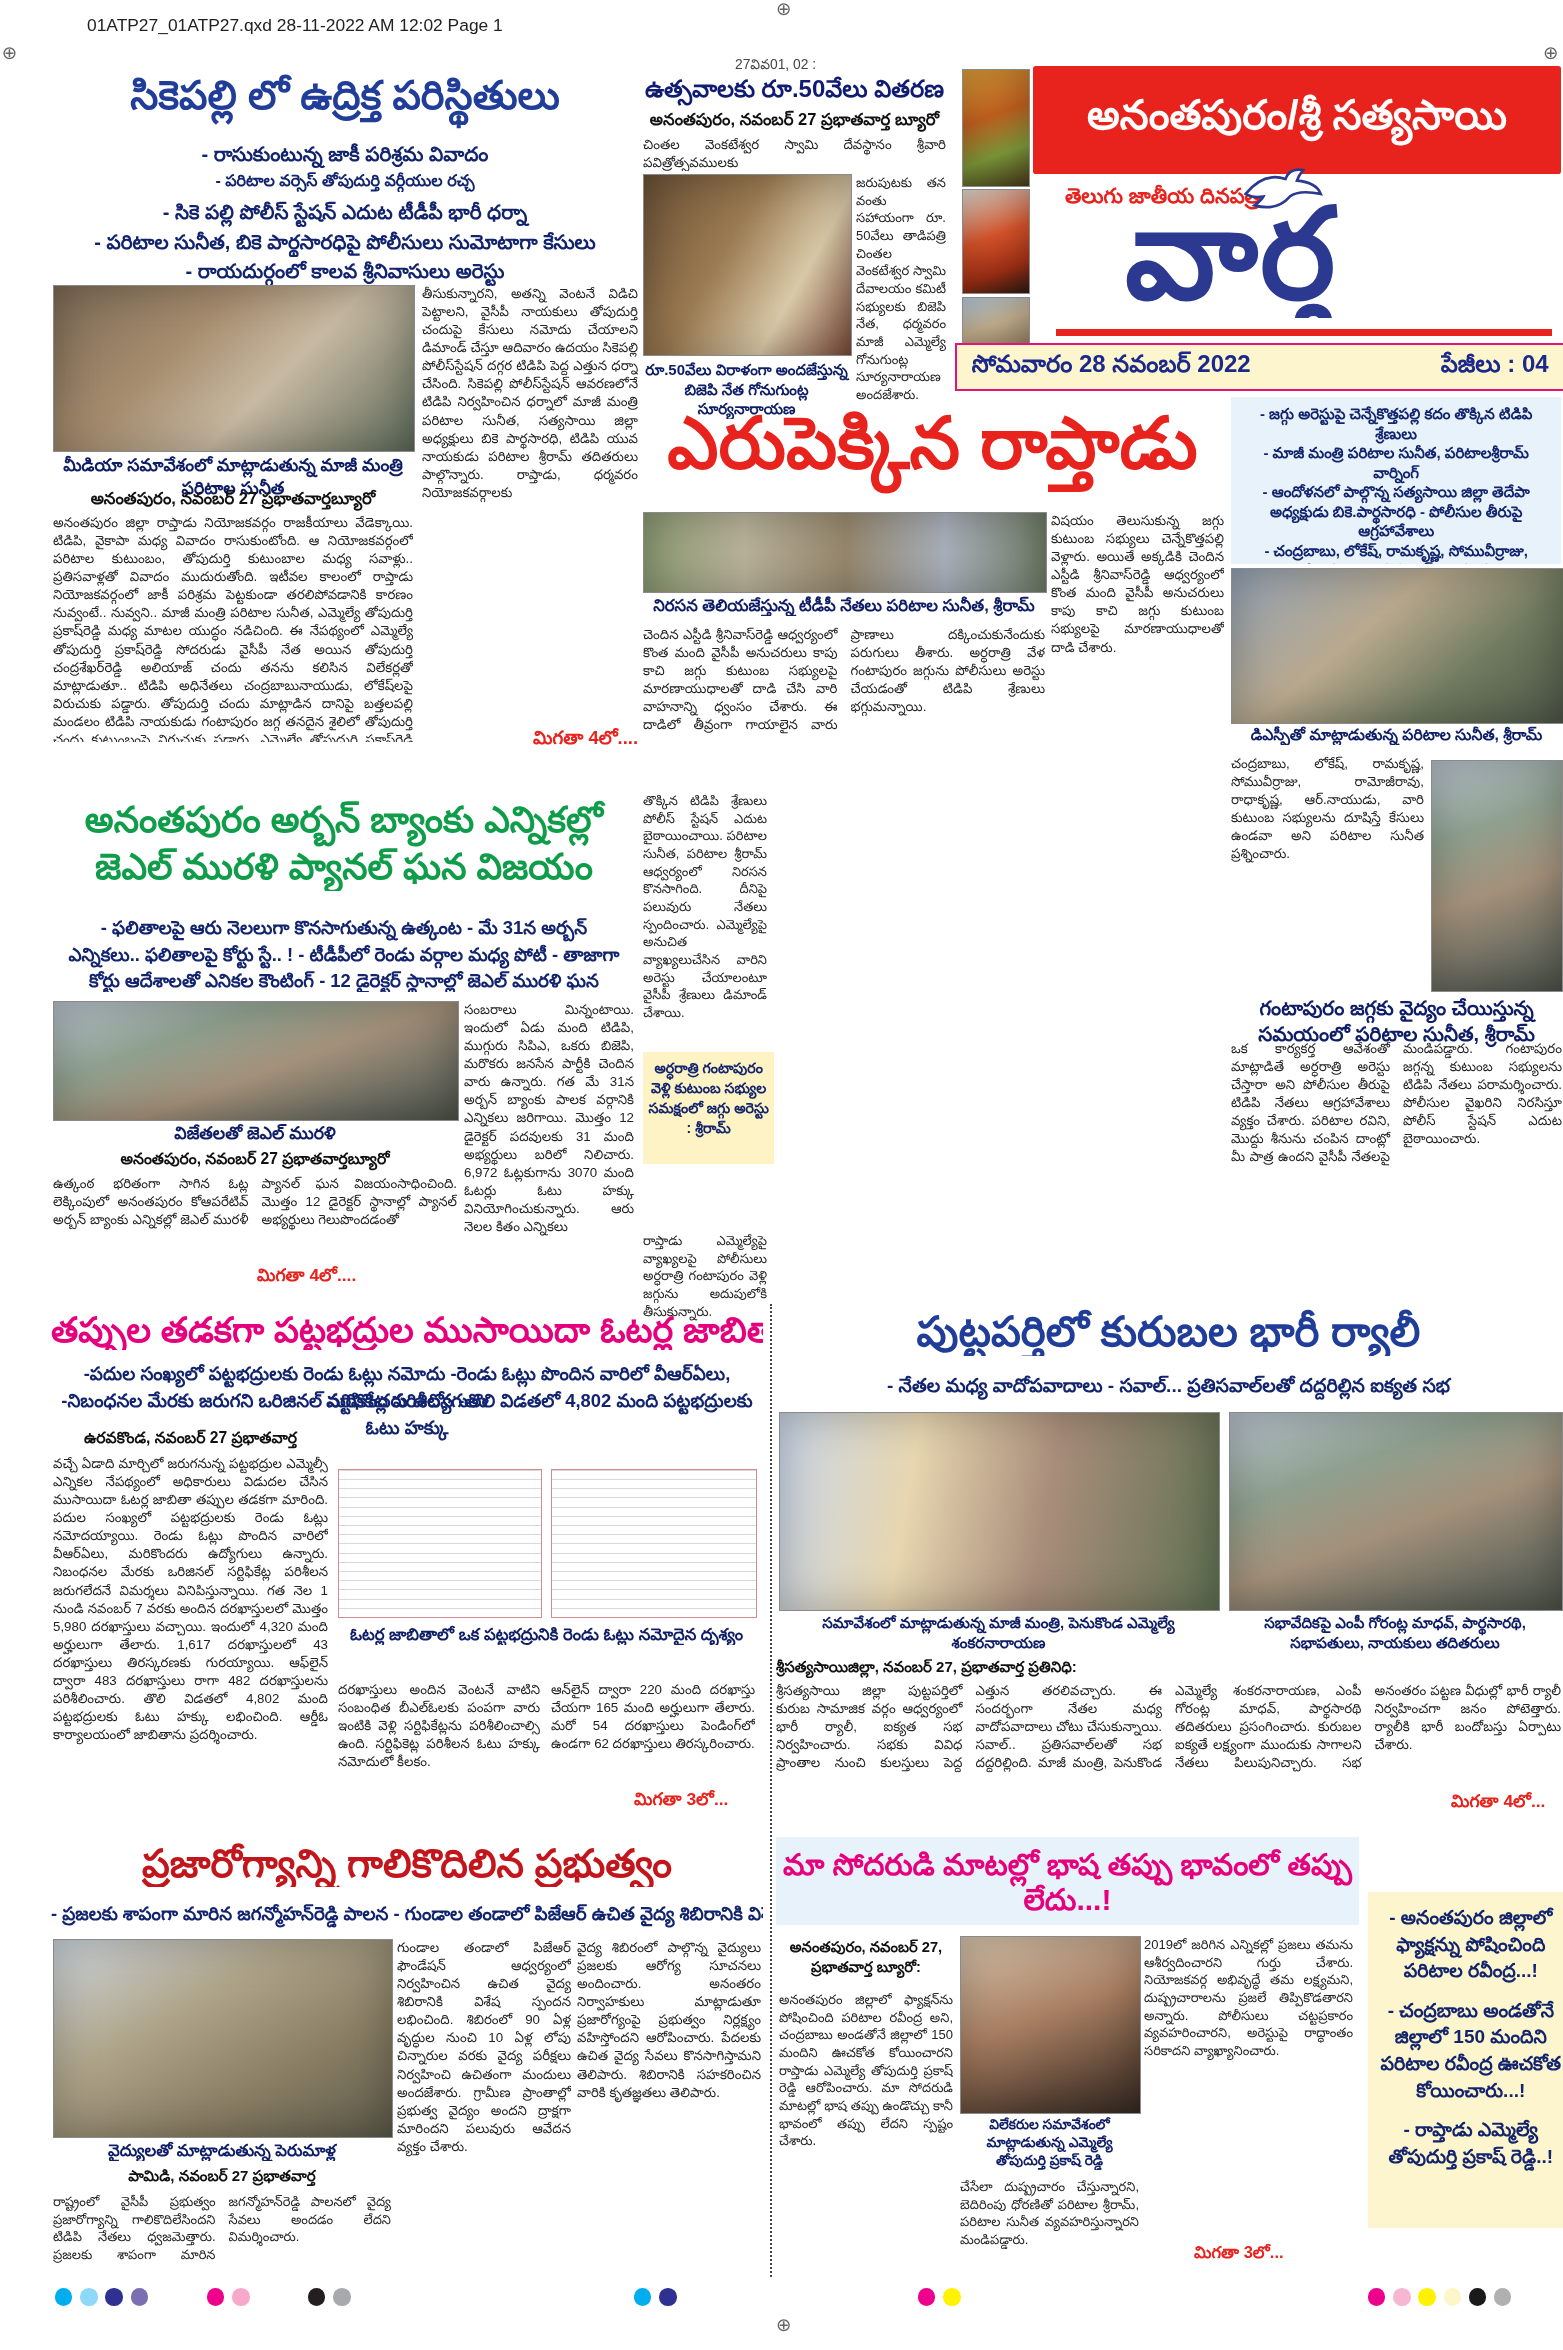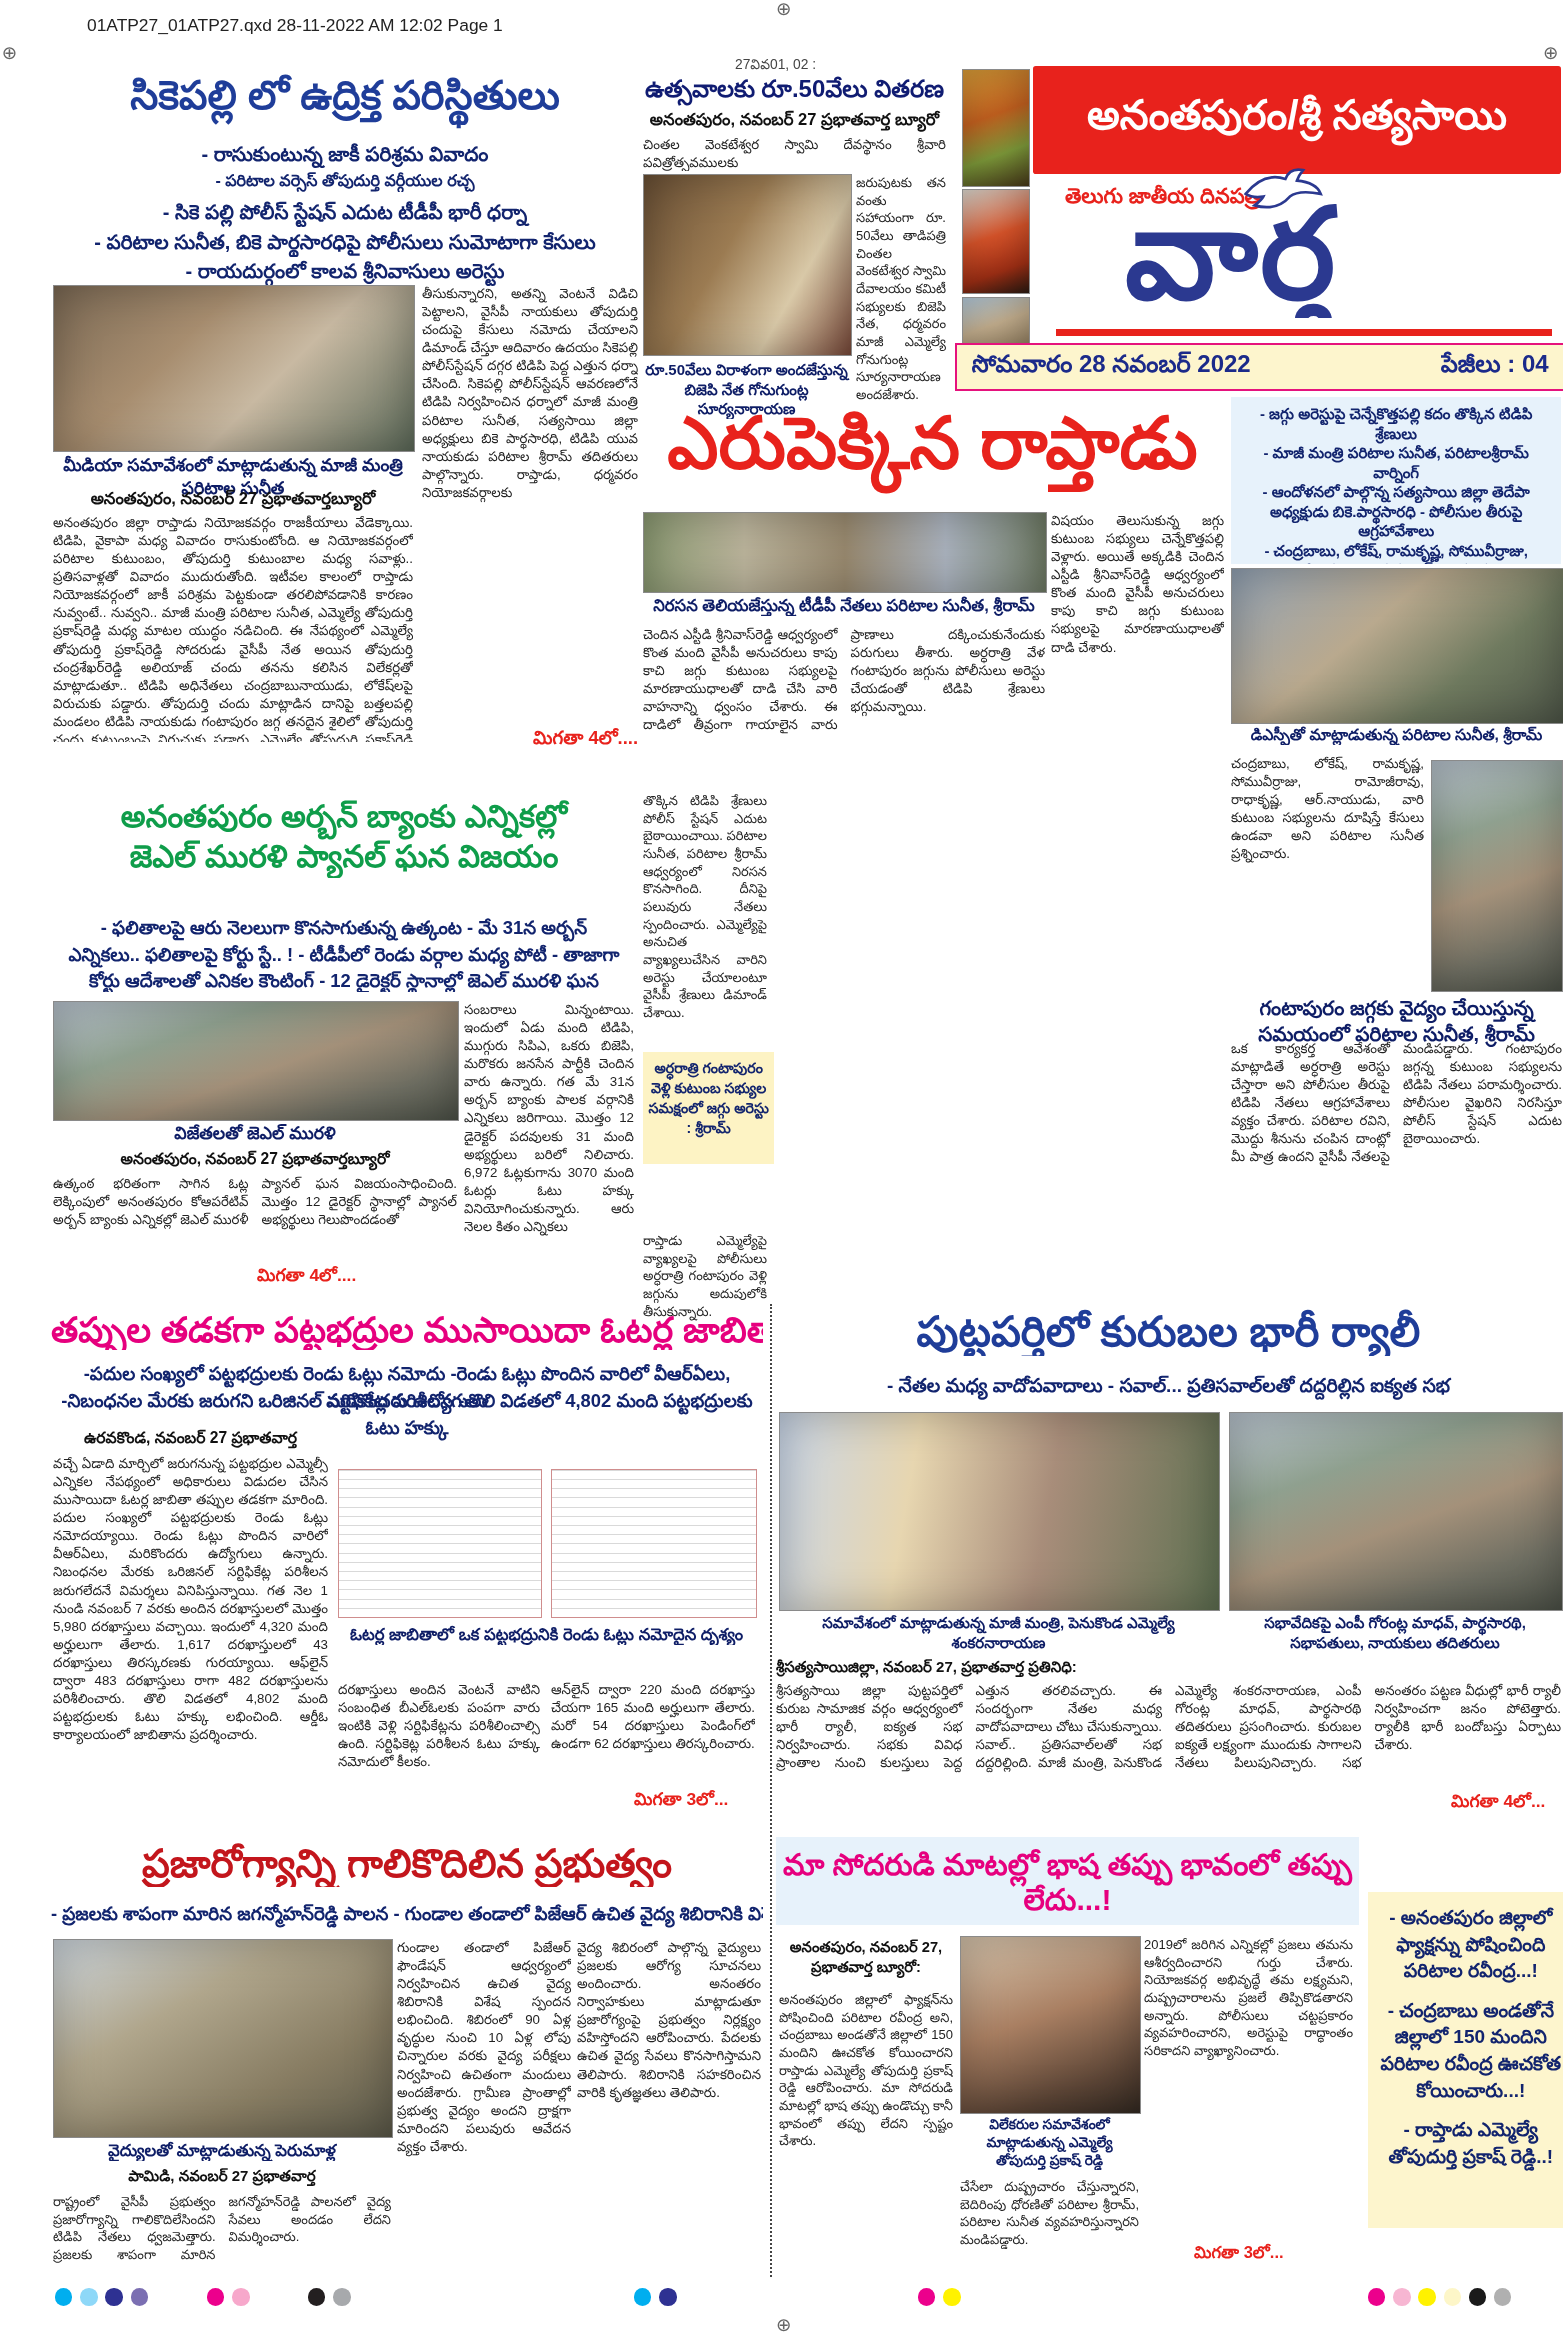--- a/index.html
+++ b/index.html
@@ -112,21 +112,21 @@
   <div class="abs photo ph-dsp" style="left:1231px;top:568px;width:331px;height:154px;"></div>
   <div class="abs caption" style="left:1231px;top:725px;width:331px;font-size:15.6px;">డిఎస్పీతో మాట్లాడుతున్న పరిటాల సునీత, శ్రీరామ్</div>
   <div class="abs body-text" style="left:1231px;top:755px;width:193px;height:237px;">చంద్రబాబు, లోకేష్, రామకృష్ణ, సోమువీర్రాజు, రామోజీరావు, రాధాకృష్ణ, ఆర్.నాయుడు, వారి కుటుంబ సభ్యులను దూషిస్తే కేసులు ఉండవా అని పరిటాల సునీత ప్రశ్నించారు.</div>
   <div class="abs photo ph-crowd" style="left:1431px;top:760px;width:130px;height:230px;"></div>
   <div class="abs caption" style="left:1231px;top:995px;width:331px;font-size:20px;">గంటాపురం జగ్గకు వైద్యం చేయిస్తున్న సమయంలో పరిటాల సునీత, శ్రీరామ్</div>
   <div class="abs body-text" style="left:1231px;top:1040px;width:331px;height:241px;column-count:2;column-gap:13px;">ఒక కార్యకర్త ఆవేశంతో మాట్లాడితే అర్ధరాత్రి అరెస్టు చేస్తారా అని పోలీసుల తీరుపై టిడిపి నేతలు ఆగ్రహావేశాలు వ్యక్తం చేశారు. పరిటాల రవిని, మొద్దు శీనును చంపిన దాంట్లో మీ పాత్ర ఉందని వైసీపీ నేతలపై మండిపడ్డారు. గంటాపురం జగ్గన్న కుటుంబ సభ్యులను టిడిపి నేతలు పరామర్శించారు. పోలీసుల వైఖరిని నిరసిస్తూ పోలీస్ స్టేషన్ ఎదుట బైఠాయించారు.</div>
   <div class="abs body-text" style="left:643px;top:792px;width:124px;height:255px;font-size:13px;">తొక్కిన టిడిపి శ్రేణులు పోలీస్ స్టేషన్ ఎదుట బైఠాయించాయి. పరిటాల సునీత, పరిటాల శ్రీరామ్ ఆధ్వర్యంలో నిరసన కొనసాగింది. దీనిపై పలువురు నేతలు స్పందించారు. ఎమ్మెల్యేపై అనుచిత వ్యాఖ్యలుచేసిన వారిని అరెస్టు చేయాలంటూ వైసీపీ శ్రేణులు డిమాండ్ చేశాయి.</div>
   <div class="abs pullquote" style="left:643px;top:1052px;width:124px;height:97px;">అర్ధరాత్రి గంటాపురం వెళ్లి కుటుంబ సభ్యుల సమక్షంలో జగ్గు అరెస్టు : శ్రీరామ్</div>
   <div class="abs body-text" style="left:643px;top:1220px;width:124px;height:116px;font-size:13px;margin-top:12px;">రాప్తాడు ఎమ్మెల్యేపై వ్యాఖ్యలపై పోలీసులు అర్ధరాత్రి గంటాపురం వెళ్లి జగ్గును అదుపులోకి తీసుకున్నారు.</div>
 
-  <div class="abs h-green" style="left:64px;top:797px;width:560px;font-size:31px;">
+  <div class="abs h-green" style="left:64px;top:797px;width:560px;font-size:36px;">
     <div>అనంతపురం అర్బన్ బ్యాంకు ఎన్నికల్లో</div>
     <div>జెఎల్ మురళి ప్యానల్ ఘన విజయం</div>
   </div>
   <div class="abs subhead" style="left:64px;top:915px;width:560px;height:77px;font-size:18.4px;">- ఫలితాలపై ఆరు నెలలుగా కొనసాగుతున్న ఉత్కంట - మే 31న అర్బన్ ఎన్నికలు.. ఫలితాలపై కోర్టు స్టే.. ! - టీడీపీలో రెండు వర్గాల మధ్య పోటీ - తాజాగా కోర్టు ఆదేశాలతో ఎనికల కౌంటింగ్ - 12 డైరెక్టర్ స్థానాల్లో జెఎల్ మురళి ఘన విజయం</div>
   <div class="abs photo ph-crowd" style="left:53px;top:1001px;width:404px;height:118px;"></div>
   <div class="abs caption" style="left:53px;top:1122px;width:404px;font-size:17.4px;">విజేతలతో జెఎల్ మురళి</div>
   <div class="abs byline" style="left:53px;top:1150px;width:404px;font-size:15.6px;">అనంతపురం, నవంబర్ 27 ప్రభాతవార్తబ్యూరో</div>
   <div class="abs body-text" style="left:53px;top:1175px;width:404px;height:88px;column-count:2;column-gap:13px;">ఉత్కంఠ భరితంగా సాగిన ఓట్ల లెక్కింపులో అనంతపురం కోఆపరేటివ్ అర్బన్ బ్యాంకు ఎన్నికల్లో జెఎల్ మురళీ ప్యానల్ ఘన విజయంసాధించింది. మొత్తం 12 డైరెక్టర్ స్థానాల్లో ప్యానల్ అభ్యర్థులు గెలుపొందడంతో</div>
   <div class="abs body-text" style="left:464px;top:1001px;width:170px;height:275px;">సంబరాలు మిన్నంటాయి. ఇందులో ఏడు మంది టిడిపి, ముగ్గురు సిపిఎ, ఒకరు బిజెపి, మరొకరు జనసేన పార్టీకి చెందిన వారు ఉన్నారు. గత మే 31న అర్బన్ బ్యాంకు పాలక వర్గానికి ఎన్నికలు జరిగాయి. మొత్తం 12 డైరెక్టర్ పదవులకు 31 మంది అభ్యర్థులు బరిలో నిలిచారు. 6,972 ఓట్లకుగాను 3070 మంది ఓటర్లు ఓటు హక్కు వినియోగించుకున్నారు. ఆరు నెలల కితం ఎన్నికలు</div>
   <div class="abs continued" style="left:257px;top:1265px;font-size:17.4px;">మిగతా 4లో....</div>

